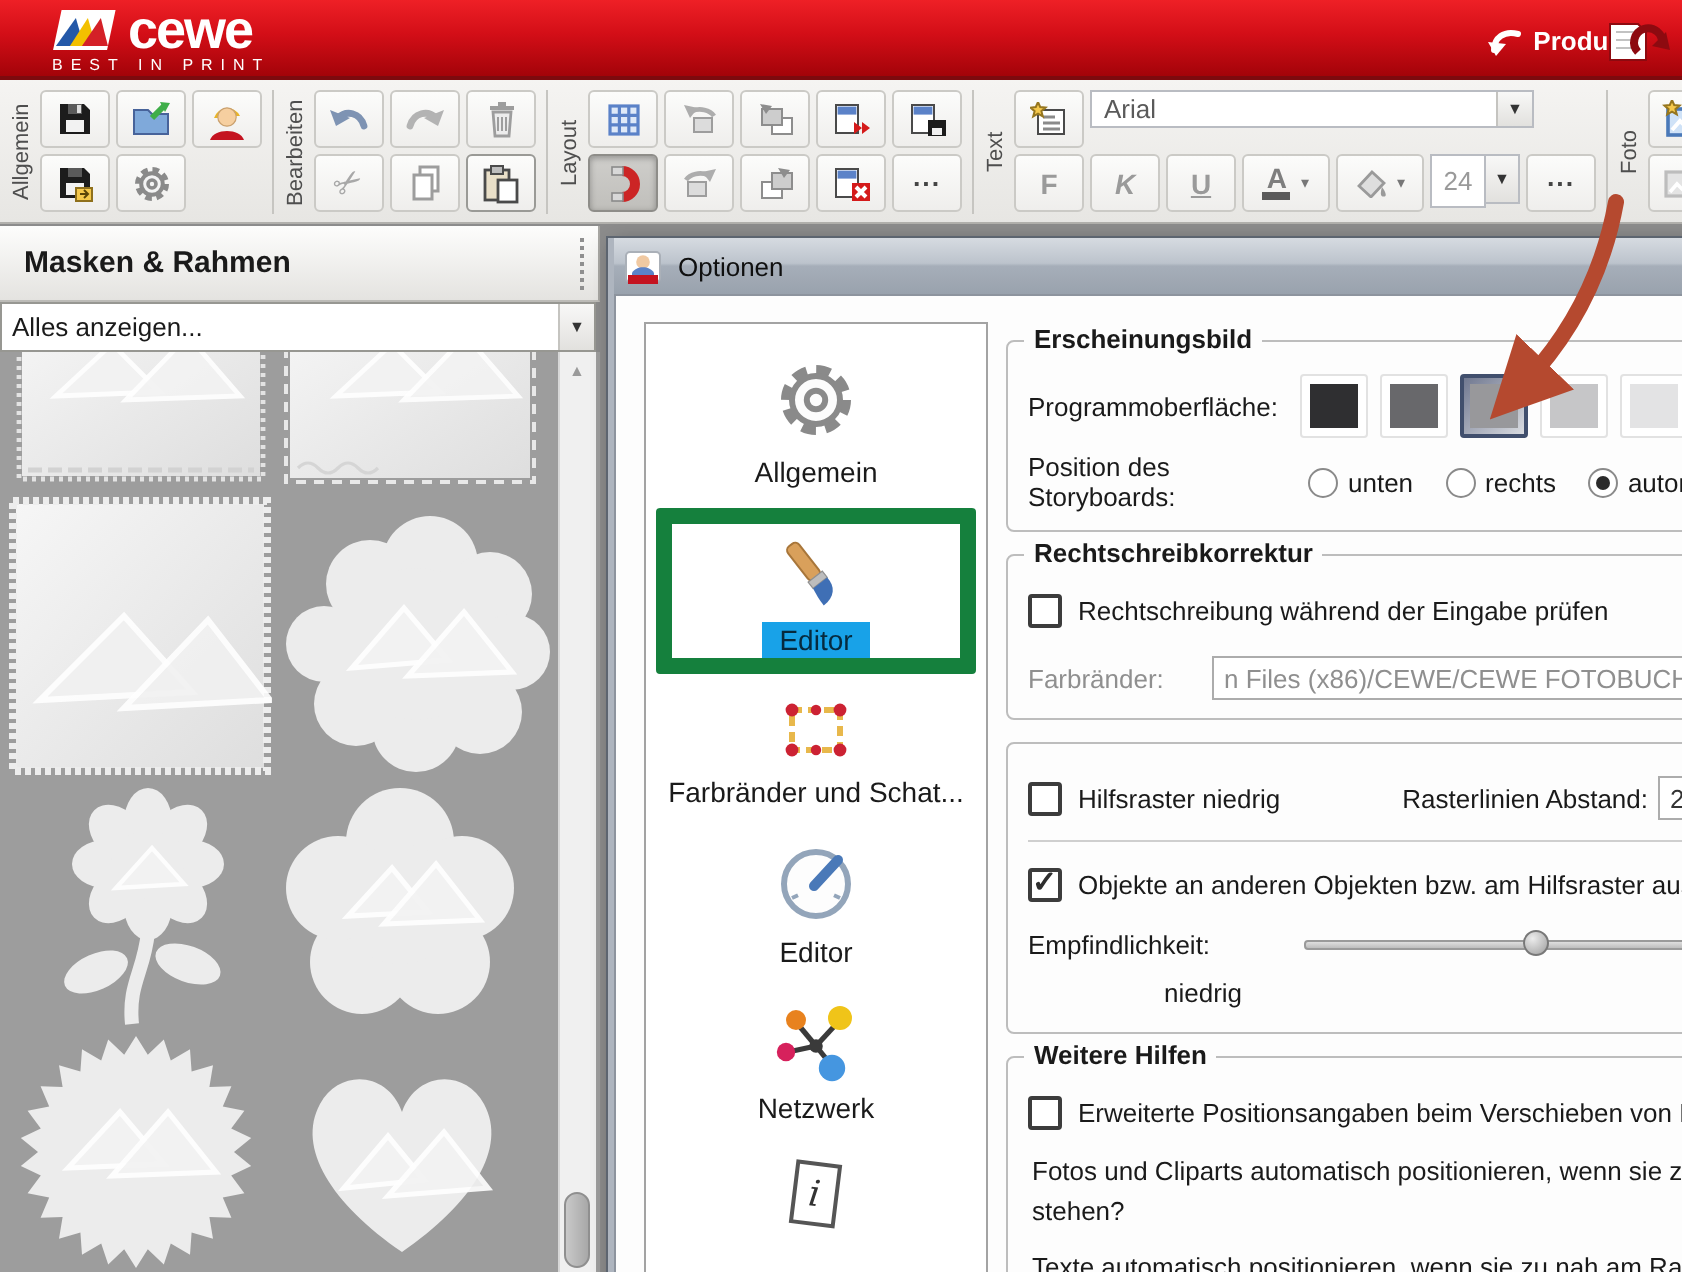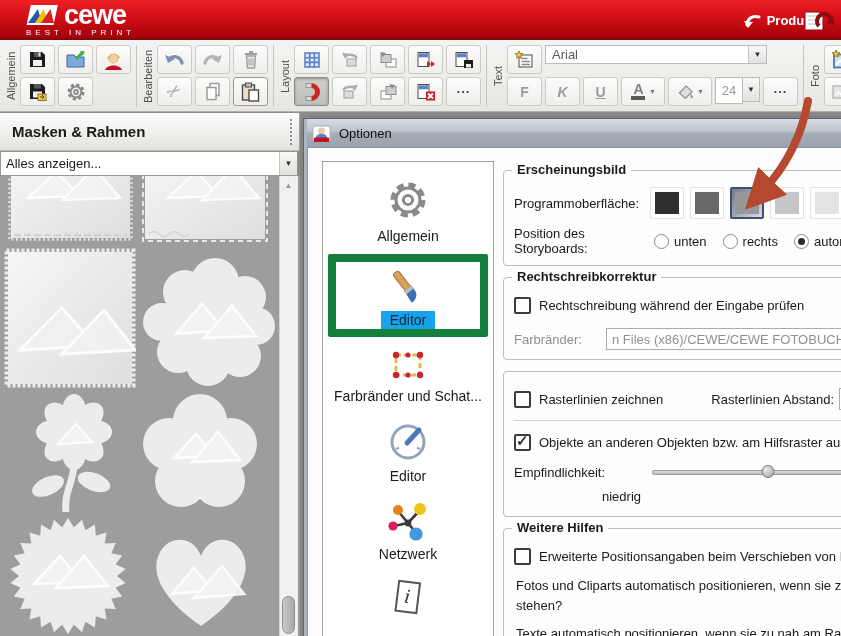--- a/index.html
+++ b/index.html
@@ -703,38 +703,38 @@
         </div>
         <div class="frow" style="margin-top:12px">
           <span class="muted" style="width:92px;flex:none">Farbränder:</span>
           <span class="txtfield" style="width:430px">n Files (x86)/CEWE/CEWE FOTOBUCH Softw</span>
         </div>
       </div>
 
       <div class="group">
         <div class="frow">
           <span class="cb"></span>
-          <span class="cb-label">Rasterlinien zeichnen</span>
-          <span style="margin-left:48px">Rasterlinien Abstand:</span>
+          <span class="cb-label">Hilfsraster niedrig</span>
+          <span style="margin-left:61px">Rasterlinien Abstand:</span>
           <span class="txtfield" style="width:58px;color:#333;margin-left:5px">2 m</span>
         </div>
         <div class="divline"></div>
         <div class="frow">
           <span class="cb checked"></span>
           <span class="cb-label">Objekte an anderen Objekten bzw. am Hilfsraster ausri</span>
         </div>
         <div class="frow" style="margin-top:8px">
           <span style="width:96px;flex:none">Empfindlichkeit:</span>
           <span class="slider" style="width:340px;margin-left:42px">
             <span class="track"></span>
             <span class="handle" style="left: 34%;"></span>
           </span>
         </div>
         <div class="frow" style="margin-top:2px">
-          <span class="cb-label" style="margin-left:88px">niedrig</span>
+          <span class="cb-label" style="margin-left:68px">niedrig</span>
         </div>
       </div>
 
       <div class="group">
         <span class="gtitle">Weitere Hilfen</span>
         <div class="frow">
           <span class="cb"></span>
           <span class="cb-label">Erweiterte Positionsangaben beim Verschieben von Rah</span>
         </div>
         <div class="para">Fotos und Cliparts automatisch positionieren, wenn sie zu

